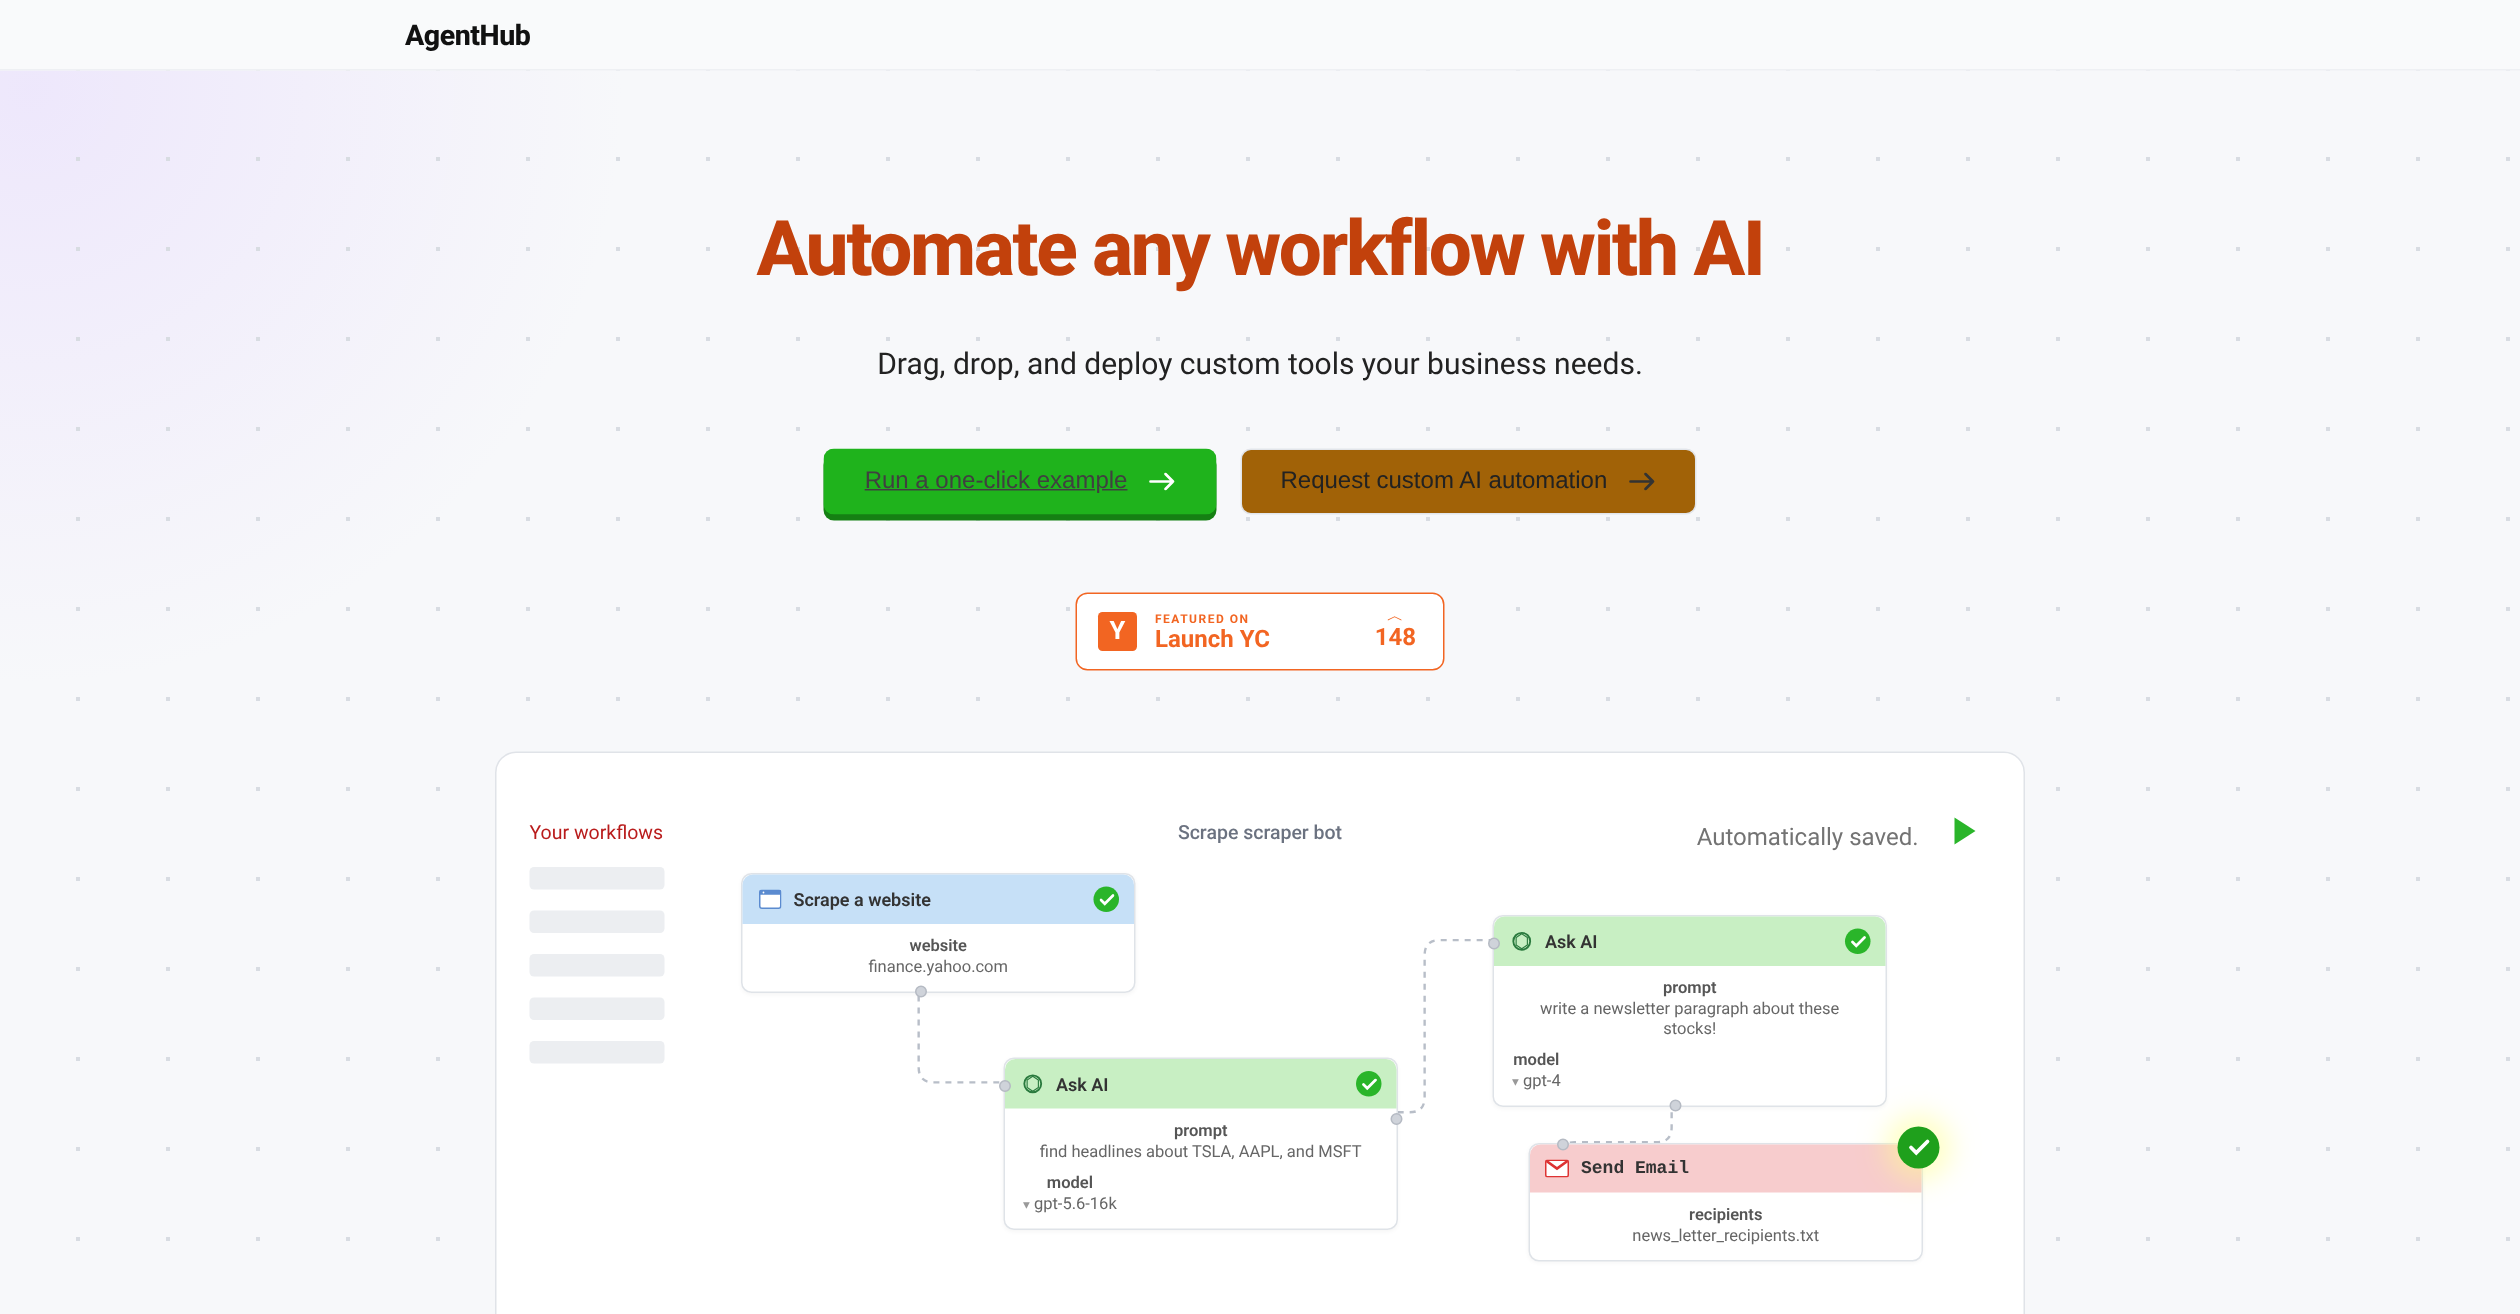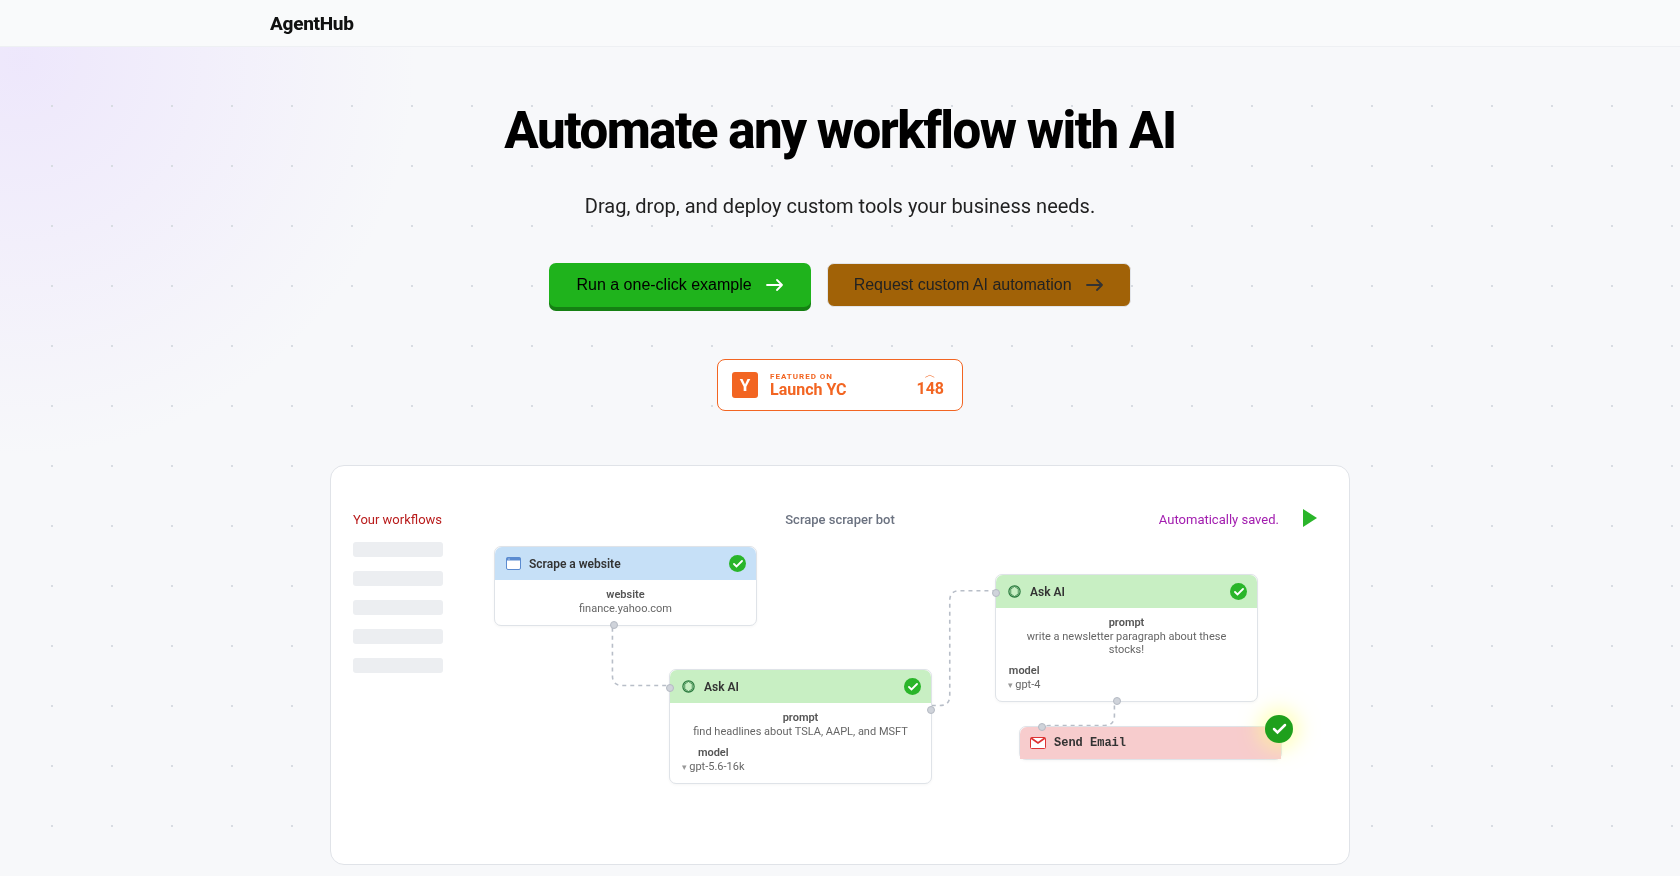--- a/index.html
+++ b/index.html
@@ -55,21 +55,22 @@
   position: relative;
   z-index: 2;
   text-align: center;
   padding-top: 54px;
 }
 
 h1 {
   font-size: 51px;
   font-weight: 800;
   letter-spacing: -1.5px;
-  color: #000000;
+  color: #c2410c;
+  margin-top: 36px;
 }
 
 .subtitle {
   margin-top: 32px;
   font-size: 20px;
   color: #222;
   line-height: 1.45;
 }
 
 .cta-row {
@@ -86,22 +87,23 @@
   padding: 12px 26px;
   border-radius: 7px;
   font-size: 16px;
   font-weight: 500;
   cursor: pointer;
   border: 1px solid transparent;
 }
 
 .btn-primary {
   background: #1fb31c;
-  color: #000000;
+  color: #404040;
   box-shadow: 0 4px 0 #158013;
+  text-decoration: underline;
 }
 .btn-secondary {
   background: #a16207;
   color: #222;
   border: 1px solid #e2e5ea;
 }
 
 .arrow-right {
   display: inline-flex;
 }
@@ -200,22 +202,22 @@
   top: 46px;
   transform: translateX(-50%);
   font-size: 13px;
   color: #6b7280;
   font-weight: 500;
 }
 .autosave {
   position: absolute;
   right: 70px;
   top: 46px;
-  font-size: 13px;
-  color: #a21caf;
+  font-size: 16px;
+  color: #737373;
 }
 .play-icon {
   position: absolute;
   right: 30px;
   top: 42px;
   color: #2ab52a;
 }
 
 
 .connectors {
@@ -470,18 +472,22 @@
         </div>
         <div class="node-header hdr-red">
           <span class="mini-icon">
             <svg width="16" height="12" viewBox="0 0 16 12">
                 <rect x="0.5" y="0.5" width="15" height="11" rx="1" fill="#fff" stroke="#d33"></rect>
                 <path d="M1 1l7 5 7-5" stroke="#d33" stroke-width="1.8" fill="none"></path>
               </svg>
           </span>
           <span>Send Email</span>
         </div>
+        <div class="node-body">
+          <div class="field-label">recipients</div>
+          <div class="field-value">news_letter_recipients.txt</div>
+        </div>
         <div class="port" style="left:18px; top:-4px;"></div>
       </div>
 
     </div>
   </div>
 </section>
 
 </body></html>

